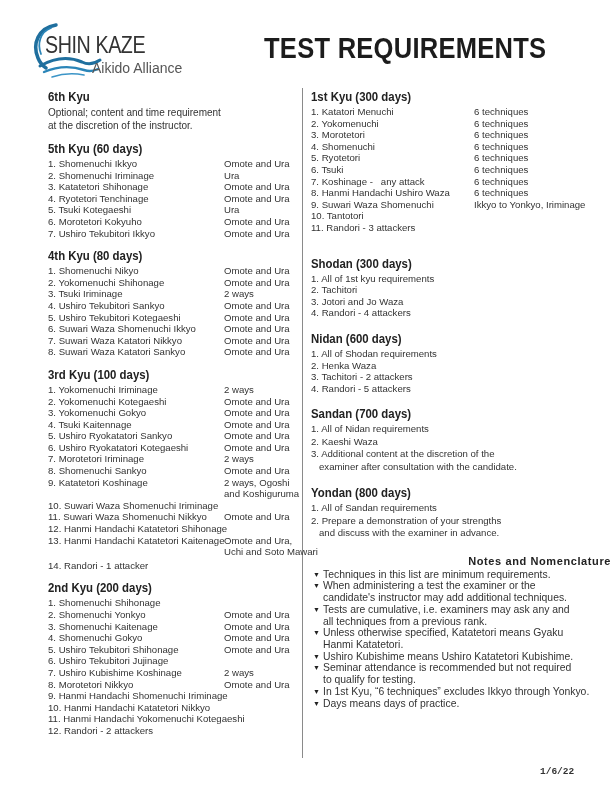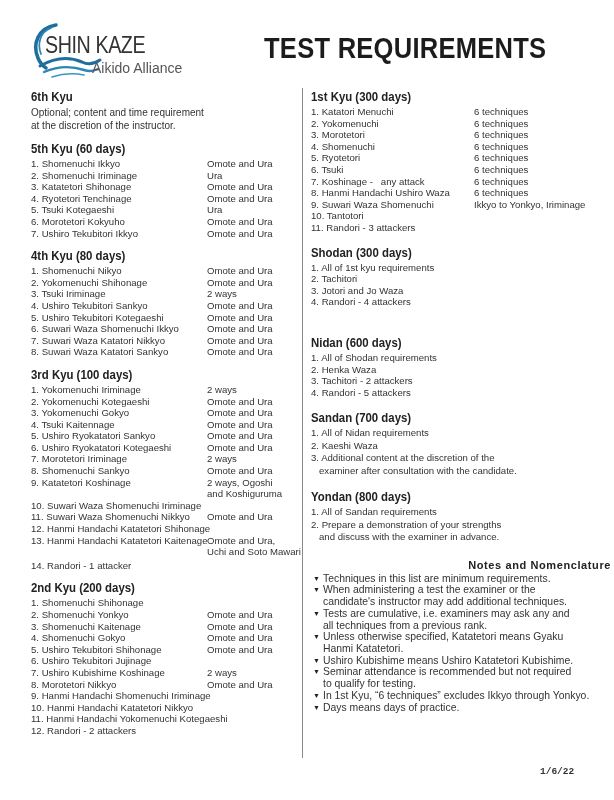--- a/index.html
+++ b/index.html
@@ -8,21 +8,21 @@
 
     .header { position: absolute; left: 0; top: 0; width: 614px; height: 88px; }
     .logo { position: absolute; left: 30px; top: 22px; width: 120px; height: 58px; }
     .logo svg { position: absolute; left: 0; top: 0; }
     .logo-name { position: absolute; left: 15px; top: 9px; font-family: "Liberation Sans", sans-serif;
       font-size: 24px; letter-spacing: -0.5px; color: #333333; transform: scaleX(0.82); transform-origin: left top; white-space: nowrap; }
     .logo-sub { position: absolute; left: 62px; top: 38px; font-size: 14px; color: #555555; white-space: nowrap; }
     .page-title { position: absolute; left: 264px; top: 32px; font-family: "Liberation Sans", sans-serif;
       font-weight: bold; font-size: 29px; color: #1c1c1c; transform: scaleX(0.88); transform-origin: left top; white-space: nowrap; letter-spacing: 0.3px; }
 
-    .col-left { position: absolute; left: 31px; top: 90px; width: 270px; }
+    .col-left { position: absolute; left: 48px; top: 90px; width: 270px; }
     .col-right { position: absolute; left: 311px; top: 90px; width: 300px; }
     .divider { position: absolute; left: 302px; top: 88px; width: 1px; height: 670px; background: #8a8a8a; }
 
     .section { margin-bottom: 10px; }
     .sec-title { font-size: 12px; font-weight: bold; color: #222; line-height: 15px; margin-bottom: 1px; transform: scaleX(0.95); transform-origin: left; white-space: nowrap; }
     .sec-desc { font-size: 10px; line-height: 13px; color: #333; }
 
     .row { display: flex; font-size: 9.6px; line-height: 11.6px; color: #333; white-space: nowrap; }
     .row .tech { width: 176px; overflow: visible; }
     .row .detail { }
@@ -239,21 +239,21 @@
         <span class="tech wide">11. Hanmi Handachi Yokomenuchi Kotegaeshi</span>
       </div>
     <div class="row">
         <span class="tech wide">12. Randori - 2 attackers</span>
       </div>
   </div>
 </div>
 
 <div class="col-right">
 
-  <div class="section" style="margin-bottom:12px">
+  <div class="section" style="margin-bottom:23px">
     <div class="sec-title">1st Kyu (300 days)</div>
     <div class="row">
         <span class="tech">1. Katatori Menuchi</span>
         <span class="detail">6 techniques</span>
       </div>
     <div class="row">
         <span class="tech">2. Yokomenuchi</span>
         <span class="detail">6 techniques</span>
       </div>
     <div class="row">
@@ -285,21 +285,21 @@
         <span class="detail">Ikkyo to Yonkyo, Iriminage</span>
       </div>
     <div class="row">
         <span class="tech wide">10. Tantotori</span>
       </div>
     <div class="row">
         <span class="tech wide">11. Randori - 3 attackers</span>
       </div>
   </div>
 
-  <div class="section" style="margin-bottom:28px">
+  <div class="section" style="margin-bottom:13px">
     <div class="sec-title">Shodan (300 days)</div>
     <div class="row">1. All of 1st kyu requirements</div>
     <div class="row">2. Tachitori</div>
     <div class="row">3. Jotori and Jo Waza</div>
     <div class="row">4. Randori - 4 attackers</div>
   </div>
 
   <div class="section" style="margin-bottom:13px">
     <div class="sec-title">Nidan (600 days)</div>
     <div class="row">1. All of Shodan requirements</div>

